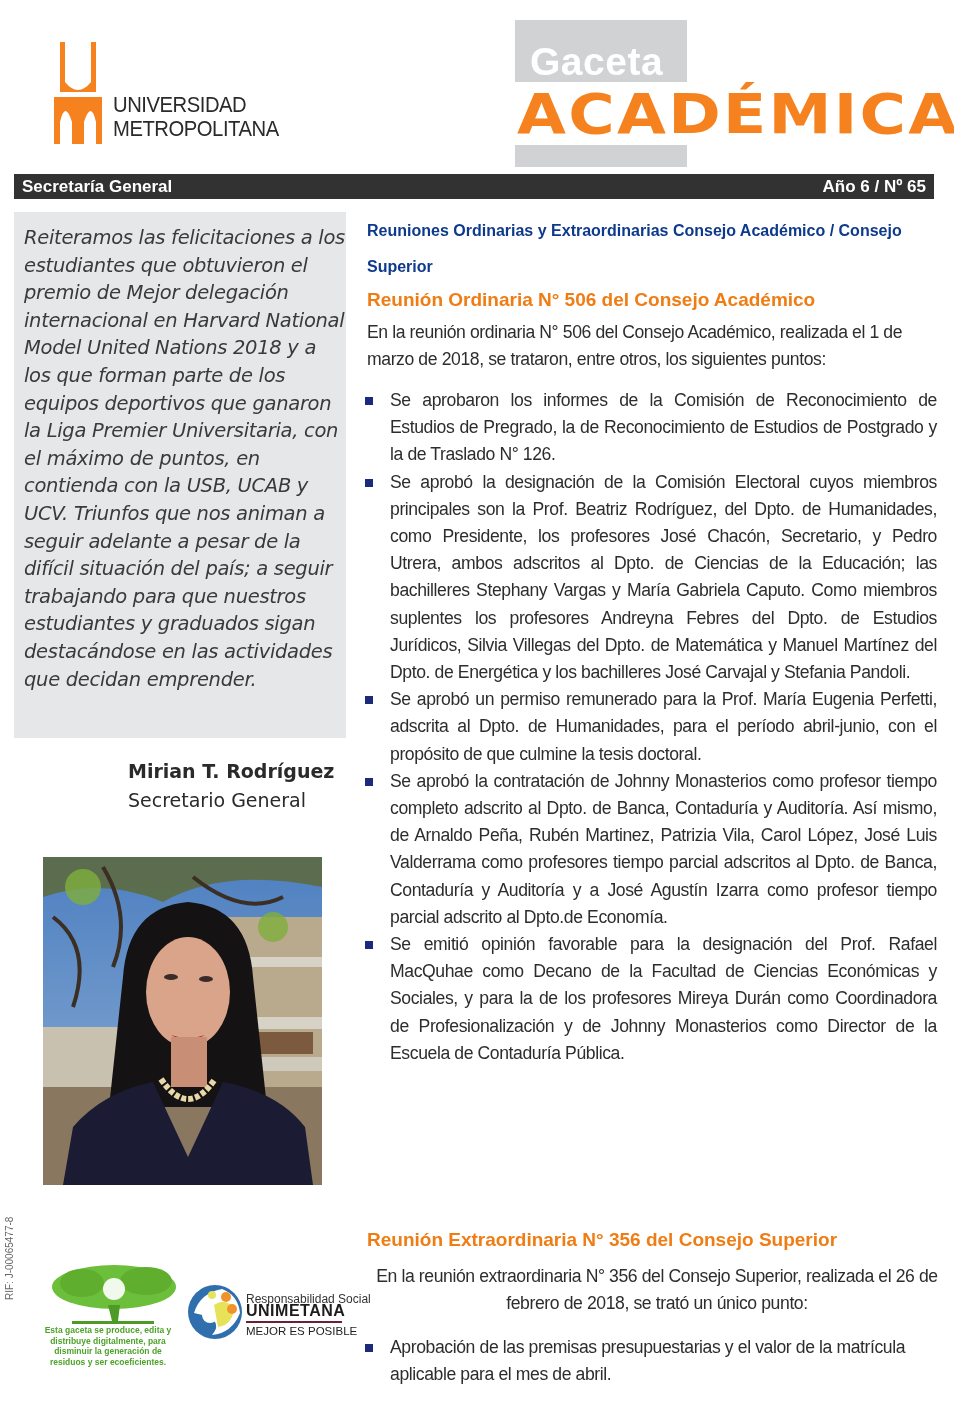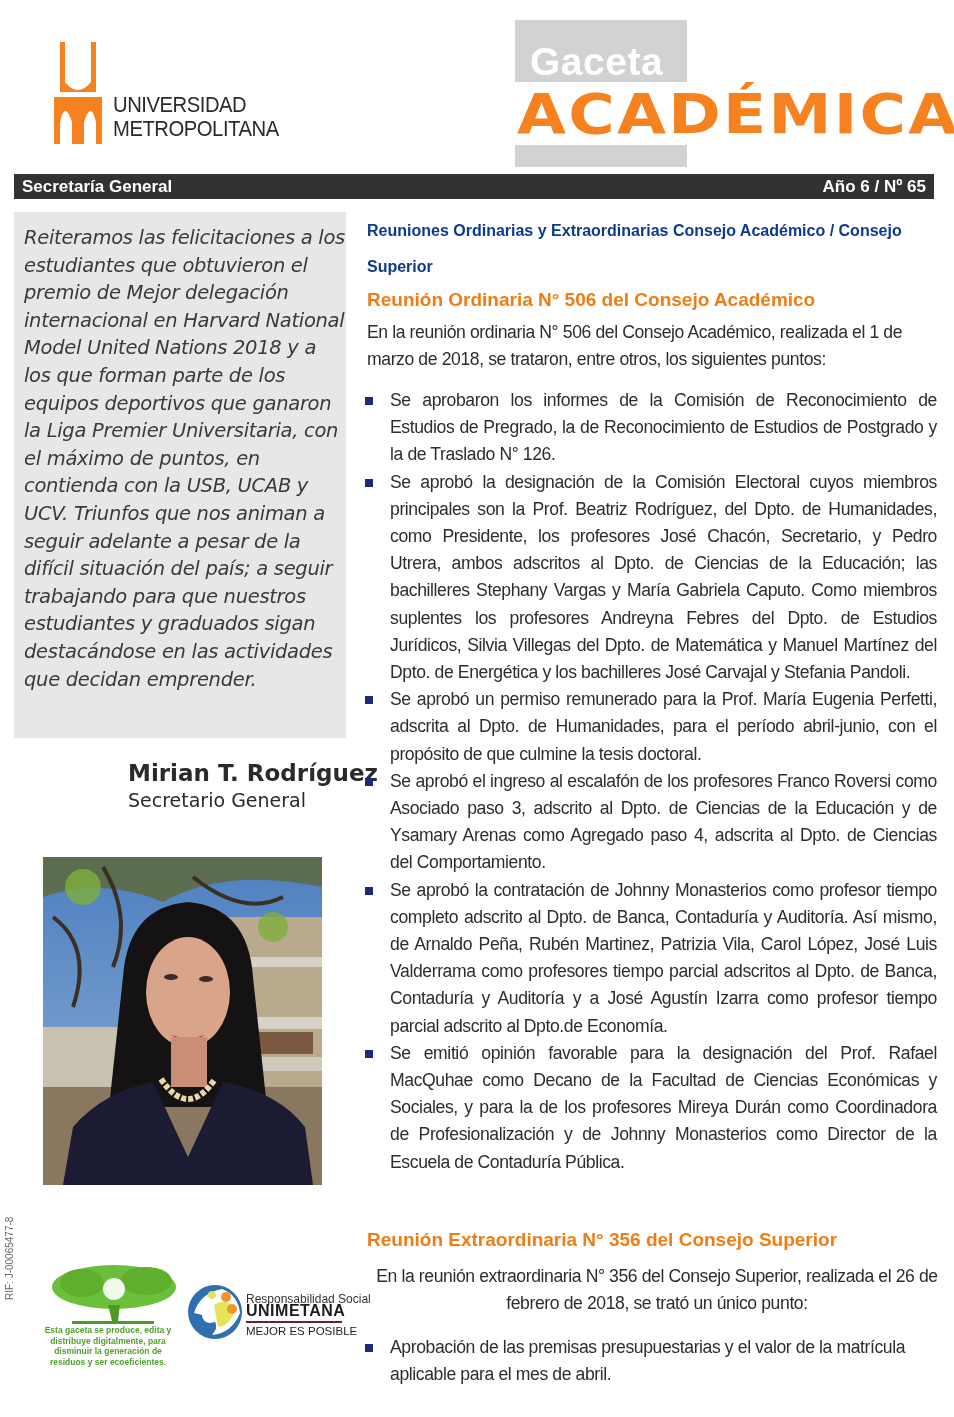--- a/index.html
+++ b/index.html
@@ -19,21 +19,21 @@
                     line-height: 56px; letter-spacing: 2px; transform: scaleX(1.13); transform-origin: left top; font-family: "DejaVu Sans", sans-serif; }
 
   #top-bar { left: 14px; top: 174px; width: 920px; height: 25px; background: #323232; }
   #section-label { left: 22px; top: 177px; font-size: 17px; font-weight: bold; color: #ffffff; }
   #issue-label { right: 28px; top: 177px; font-size: 17px; font-weight: bold; color: #ffffff; }
 
   
   #quote-box { left: 14px; top: 212px; width: 332px; height: 526px; background: #e6e7e8; }
   #quote-text { left: 24px; top: 224px; width: 322px; font-family: "DejaVu Sans", sans-serif; font-style: italic;
                 font-size: 19.5px; line-height: 27.6px; color: #3a3a3a; letter-spacing: -0.3px; }
-  #signer-name { left: 128px; top: 760px; font-family: "DejaVu Sans", sans-serif; font-weight: bold; font-size: 23px; color: #2a2a2a; }
+  #signer-name { left: 128px; top: 760px; font-family: "DejaVu Sans", sans-serif; font-weight: bold; font-size: 19px; color: #2a2a2a; }
   #signer-title { left: 128px; top: 789px; font-family: "DejaVu Sans", sans-serif; font-size: 19px; color: #2a2a2a; }
 
   
   #photo { left: 43px; top: 857px; width: 279px; height: 328px; overflow: hidden; }
 
   
   #rif { left: 4px; top: 1300px; font-size: 10px; color: #666; transform: rotate(-90deg); transform-origin: left top; white-space: nowrap; }
   #eco-logo { left: 42px; top: 1255px; width: 140px; height: 75px; }
   #eco-text { left: 38px; top: 1325px; width: 140px; text-align: center; font-size: 8.5px; font-weight: bold; color: #4ea22a; line-height: 10.5px; }
   #rs-logo { left: 186px; top: 1283px; width: 58px; height: 58px; }
@@ -141,21 +141,21 @@
 <div id="rs-tag" class="abs">MEJOR ES POSIBLE</div>
 
 <div id="main-title" class="abs">Reuniones Ordinarias y Extraordinarias Consejo Académico / Consejo Superior</div>
 
 <div id="sub1" class="abs orange-h">Reunión Ordinaria N° 506 del Consejo Académico</div>
 <div id="intro1" class="abs body-p">En la reunión ordinaria N° 506 del Consejo Académico, realizada el 1 de marzo de 2018, se trataron, entre otros, los siguientes puntos:</div>
 <ul id="list1" class="abs body-p">
   <li class="bullet-item"><span class="bullet-sq"></span><span>Se aprobaron los informes de la Comisión de Reconocimiento de Estudios de Pregrado, la de Reconocimiento de Estudios de Postgrado y la de Traslado N° 126.</span></li>
   <li class="bullet-item"><span class="bullet-sq"></span><span>Se aprobó la designación de la Comisión Electoral cuyos miembros principales son la Prof. Beatriz Rodríguez, del Dpto. de Humanidades, como Presidente, los profesores José Chacón, Secretario, y Pedro Utrera, ambos adscritos al Dpto. de Ciencias de la Educación; las bachilleres Stephany Vargas y María Gabriela Caputo. Como miembros suplentes los profesores Andreyna Febres del Dpto. de Estudios Jurídicos, Silvia Villegas del Dpto. de Matemática y Manuel Martínez del Dpto. de Energética y los bachilleres José Carvajal y Stefania Pandoli.</span></li>
   <li class="bullet-item"><span class="bullet-sq"></span><span>Se aprobó un permiso remunerado para la Prof. María Eugenia Perfetti, adscrita al Dpto. de Humanidades, para el período abril-junio, con el propósito de que culmine la tesis doctoral.</span></li>
-  <li class="bullet-item"><span class="bullet-sq"></span><span>Se aprobó el ingreso al escalafón de los profesores Franco Roversi como Asociado paso 3, adscrito al Dpto. de Ciencias de la Educación y de Ysamary Arenas como Agregado paso 4, adscrita al Dpto. de Ciencias del Comportamiento.</span></li>
+  <li class="bullet-item"><span class="bullet-sq"></span></li>
   <li class="bullet-item"><span class="bullet-sq"></span><span>Se aprobó la contratación de Johnny Monasterios como profesor tiempo completo adscrito al Dpto. de Banca, Contaduría y Auditoría. Así mismo, de Arnaldo Peña, Rubén Martinez, Patrizia Vila, Carol López, José Luis Valderrama como profesores tiempo parcial adscritos al Dpto. de Banca, Contaduría y Auditoría y a José Agustín Izarra como profesor tiempo parcial adscrito al Dpto.de Economía.</span></li>
   <li class="bullet-item"><span class="bullet-sq"></span><span>Se emitió opinión favorable para la designación del Prof. Rafael MacQuhae como Decano de la Facultad de Ciencias Económicas y Sociales, y para la de los profesores Mireya Durán como Coordinadora de Profesionalización y de Johnny Monasterios como Director de la Escuela de Contaduría Pública.</span></li>
 </ul>
 
 <div id="sub2" class="abs orange-h">Reunión Extraordinaria N° 356 del Consejo Superior</div>
 <div id="intro2" class="abs body-p">En la reunión extraordinaria N° 356 del Consejo Superior, realizada el 26 de febrero de 2018, se trató un único punto:</div>
 <ul id="list2" class="abs body-p">
   <li class="bullet-item" style="text-align:left"><span class="bullet-sq"></span><span>Aprobación de las premisas presupuestarias y el valor de la matrícula aplicable para el mes de abril.</span></li>
 </ul>
 

